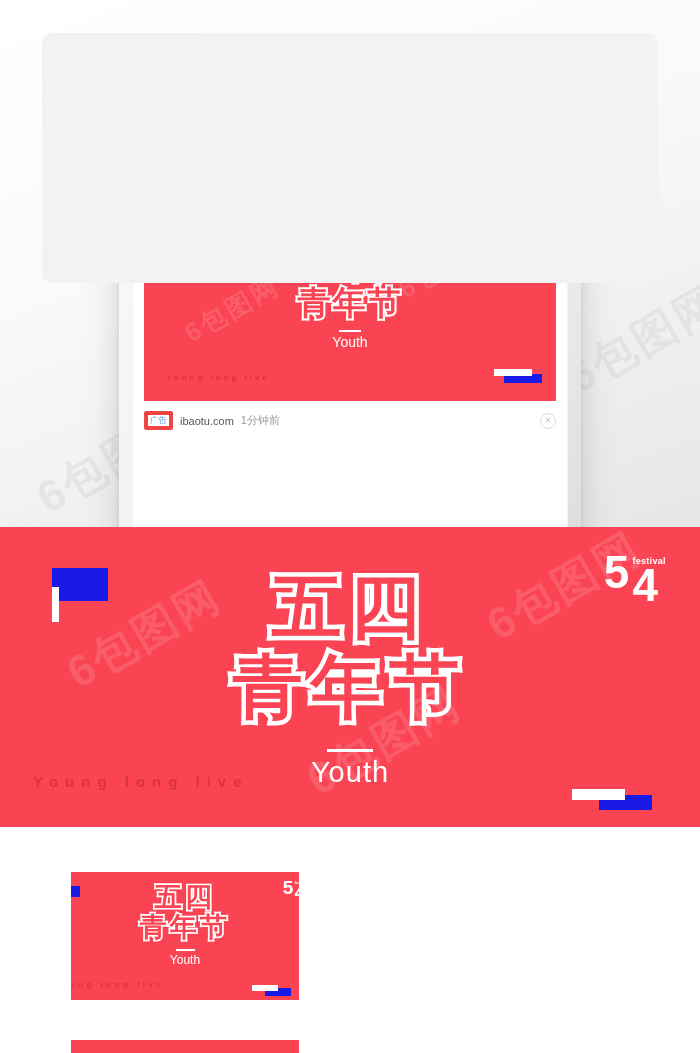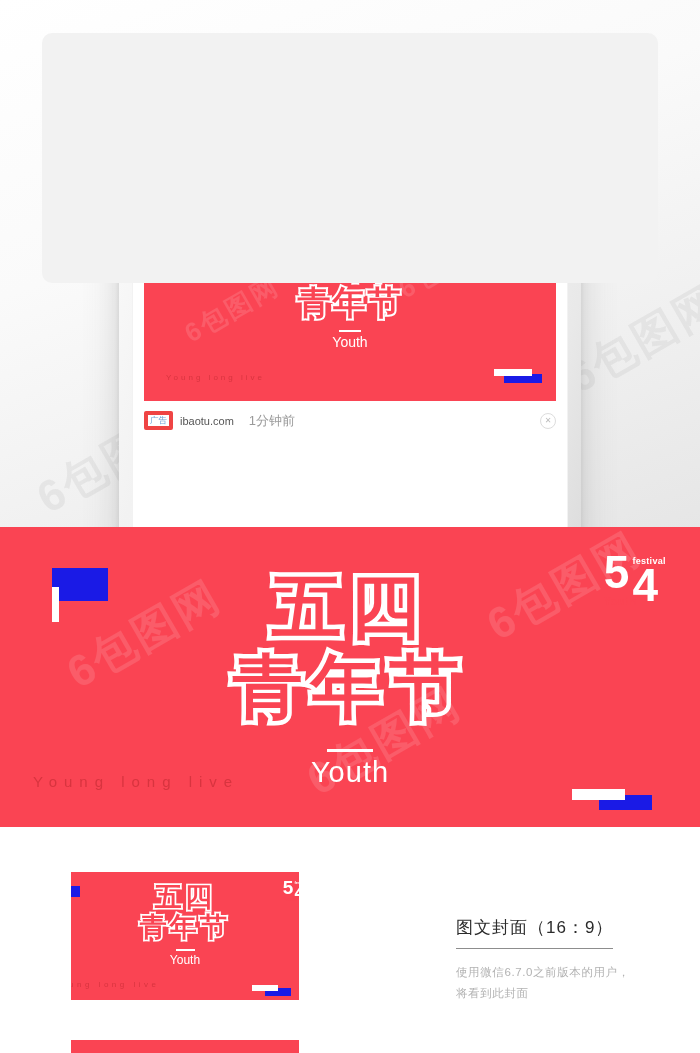--- a/index.html
+++ b/index.html
@@ -83,39 +83,39 @@
     margin:0 12px;height:175px;background:#fa4453;position:relative;overflow:hidden;
   }
   .art-foot{
     display:flex;align-items:center;gap:7px;padding:10px 12px 0 12px;font-size:10.5px;color:#9a9a9a;
   }
   .ad-badge{
     border:4px solid #ef4444;color:#6fa3d6;border-radius:2px;
     font-size:8.5px;padding:0px 2px;line-height:11px;
   }
   .art-src{color:#555;font-size:11px;}
-  .art-time{color:#9a9a9a;font-size:13px;margin-left:8px;}
+  .art-time{color:#9a9a9a;font-size:11px;}
   .close-x{
     margin-left:auto;width:14px;height:14px;border:1px solid #ddd;border-radius:50%;
     display:flex;align-items:center;justify-content:center;font-size:8px;color:#bbb;
   }
 
   
   .banner{background:#fa4453;position:relative;overflow:hidden;}
   .bn-flag{position:absolute;background:#1a1ae6;}
   .bn-flag:after{content:"";position:absolute;background:#fff;}
   .bn-title{
     position:absolute;color:#fa4453;font-weight:700;
     font-family:"DejaVu Sans","Liberation Sans",sans-serif;
     text-align:center;line-height:1.02;letter-spacing:.06em;
     white-space:nowrap;
   }
   .bn-youth{position:absolute;color:#fff;font-weight:400;}
   .bn-youth .rule{background:#fff;height:2px;margin:0 auto 2px auto;}
-  .bn-sub{position:absolute;color:#d8343f;font-weight:400;}
+  .bn-sub{position:absolute;color:#d8343f;font-weight:700;}
   .bn-bar-w{position:absolute;background:#fff;z-index:2;}
   .bn-bar-b{position:absolute;background:#1a1ae6;z-index:1;}
   .logo{position:absolute;display:flex;align-items:flex-end;color:#fff;}
   .logo .five{position:relative;font-weight:700;line-height:.82;}
   .logo .four{position:relative;font-weight:700;line-height:.82;}
   .logo .lbl{position:absolute;left:0;bottom:0;width:100%;text-align:center;font-weight:700;}
 
   
   .hero{position:absolute;left:0;top:527px;width:700px;height:300px;}
 
@@ -339,21 +339,14 @@
       </div>
       <div class="four" style="font-size:19px;margin-left:1px;">
         <span>4</span>
         <span class="lbl" style="font-size:4px;top:-4px;bottom:auto;">festival</span>
       </div>
     </div>
   </div>
 
   <div class="prev-card2"></div>
 
-  <div class="prev-text">
-    <div class="prev-head">图文封面（16：9）</div>
-    <div class="prev-note">
-      <div>使用微信6.7.0之前版本的用户，</div>
-      <div>将看到此封面</div>
-    </div>
-  </div>
 
 </div>
 
 </body></html>

